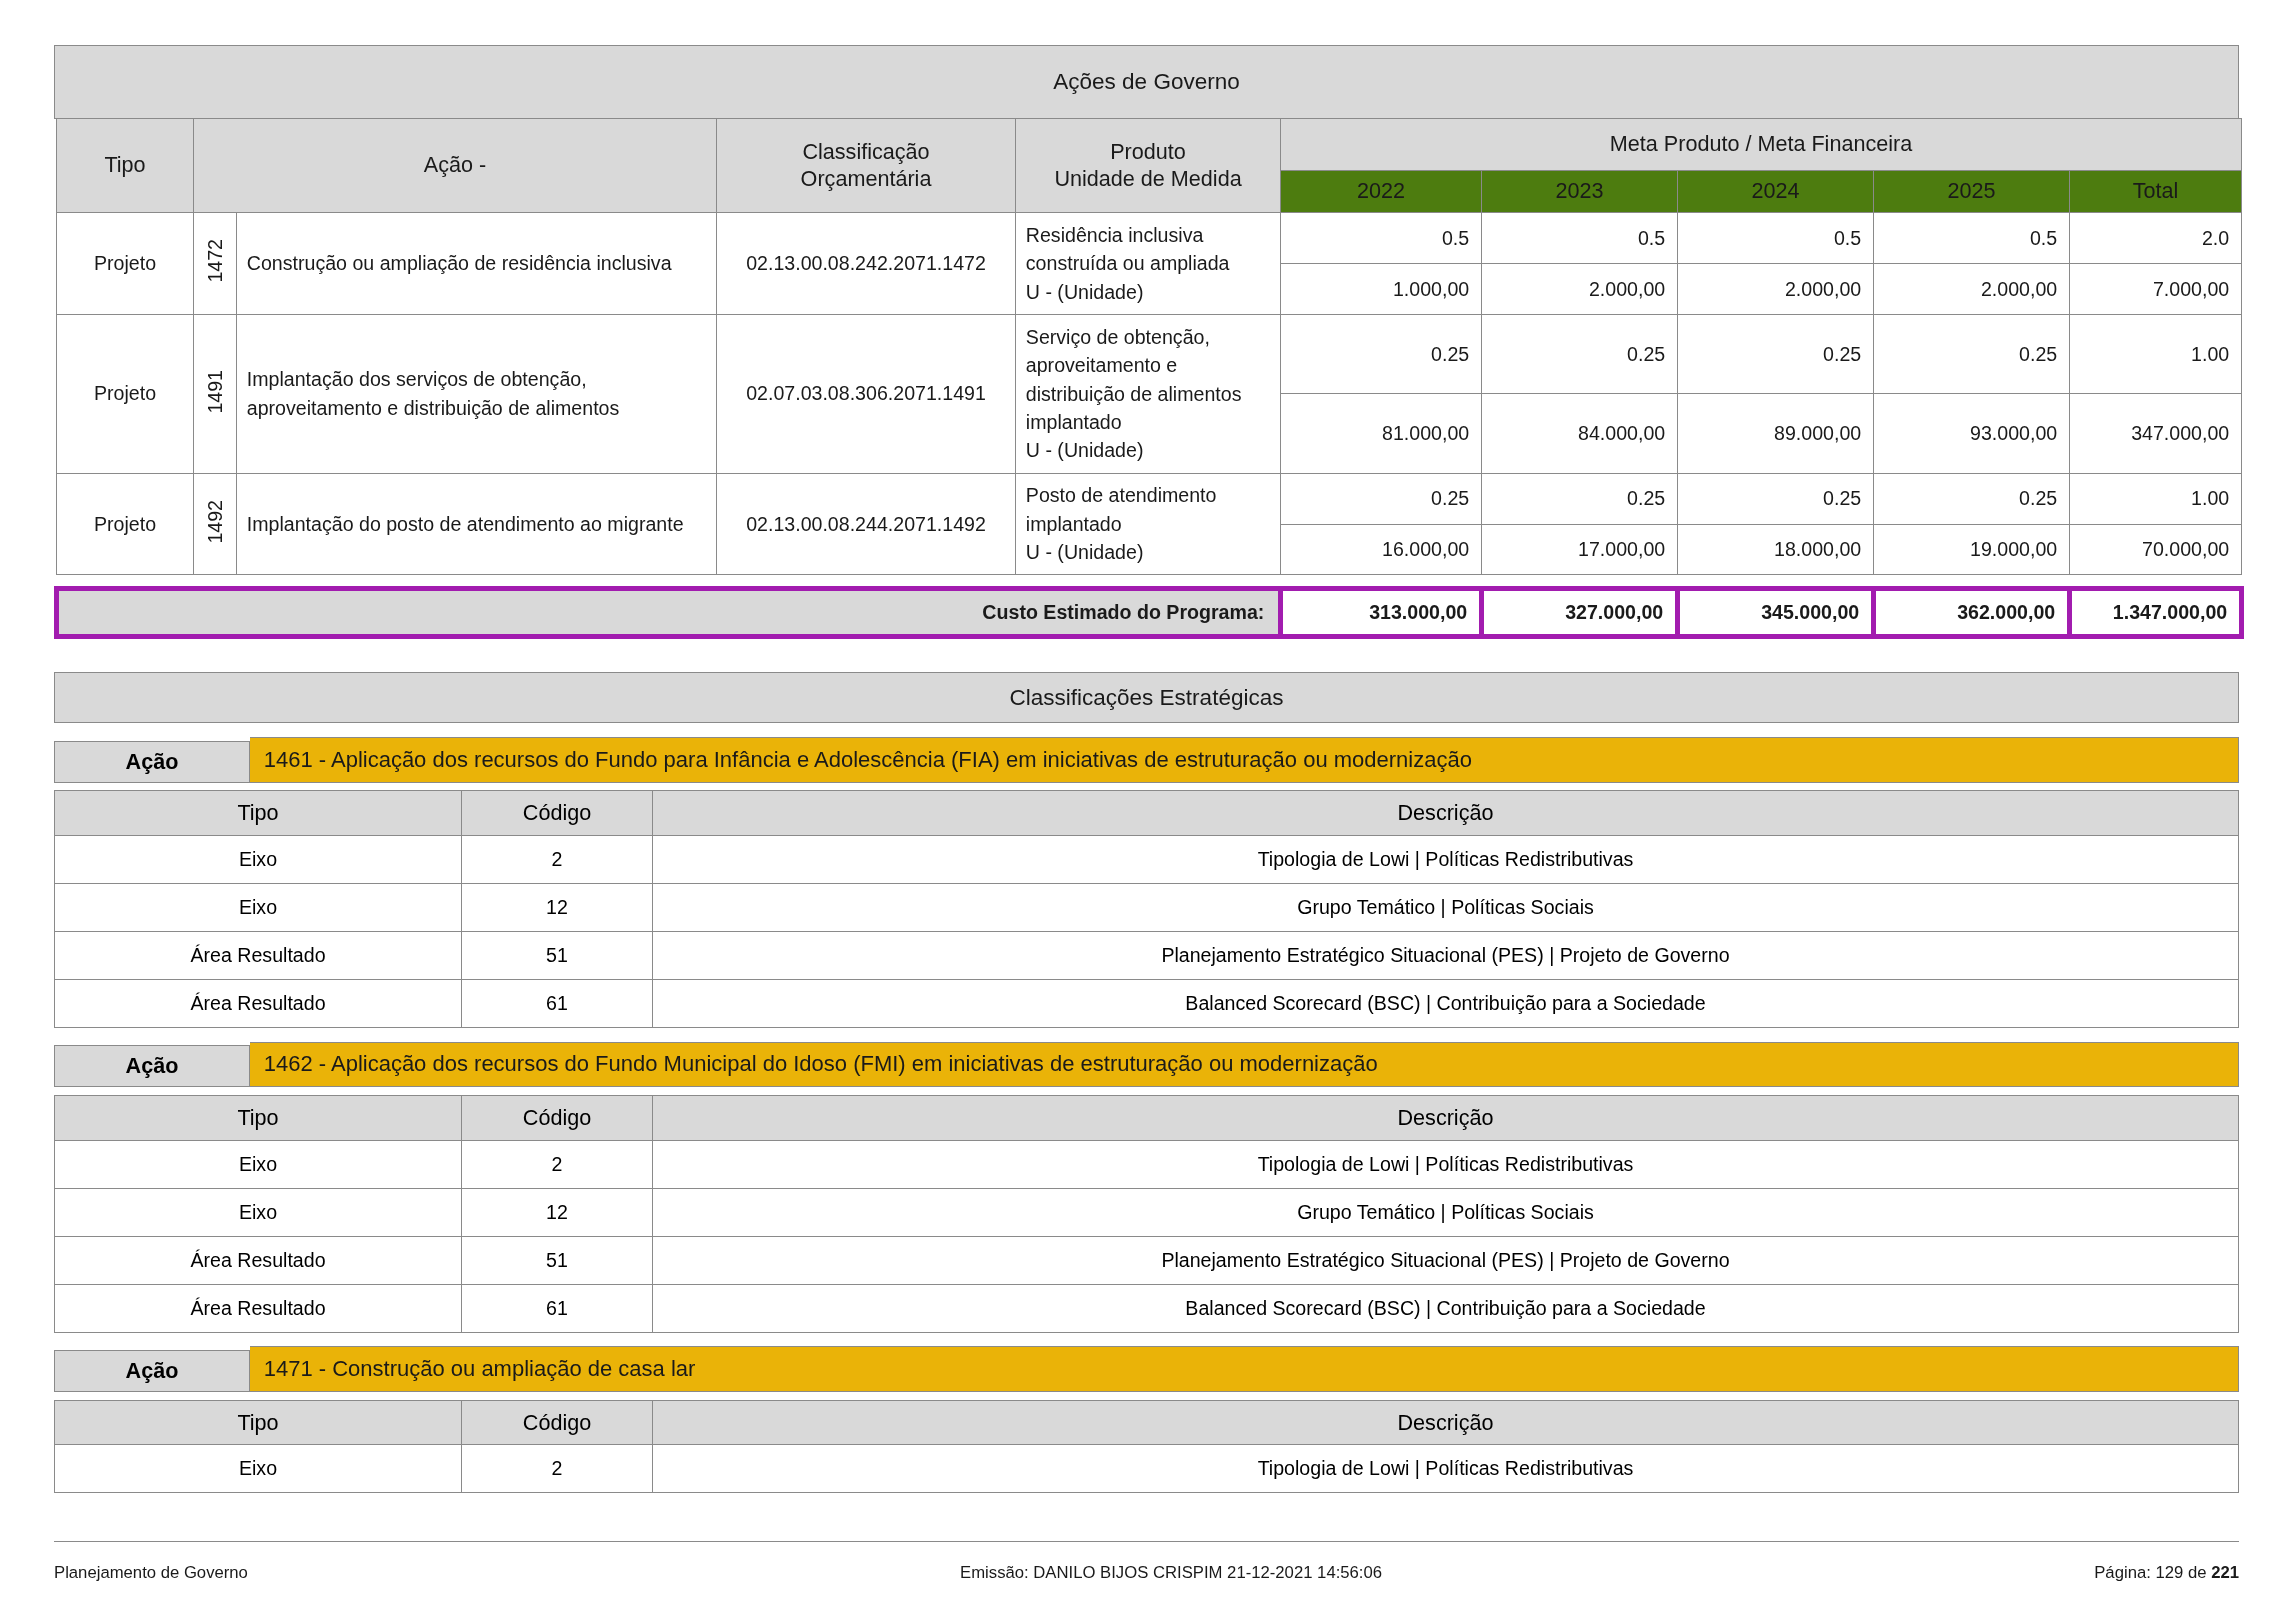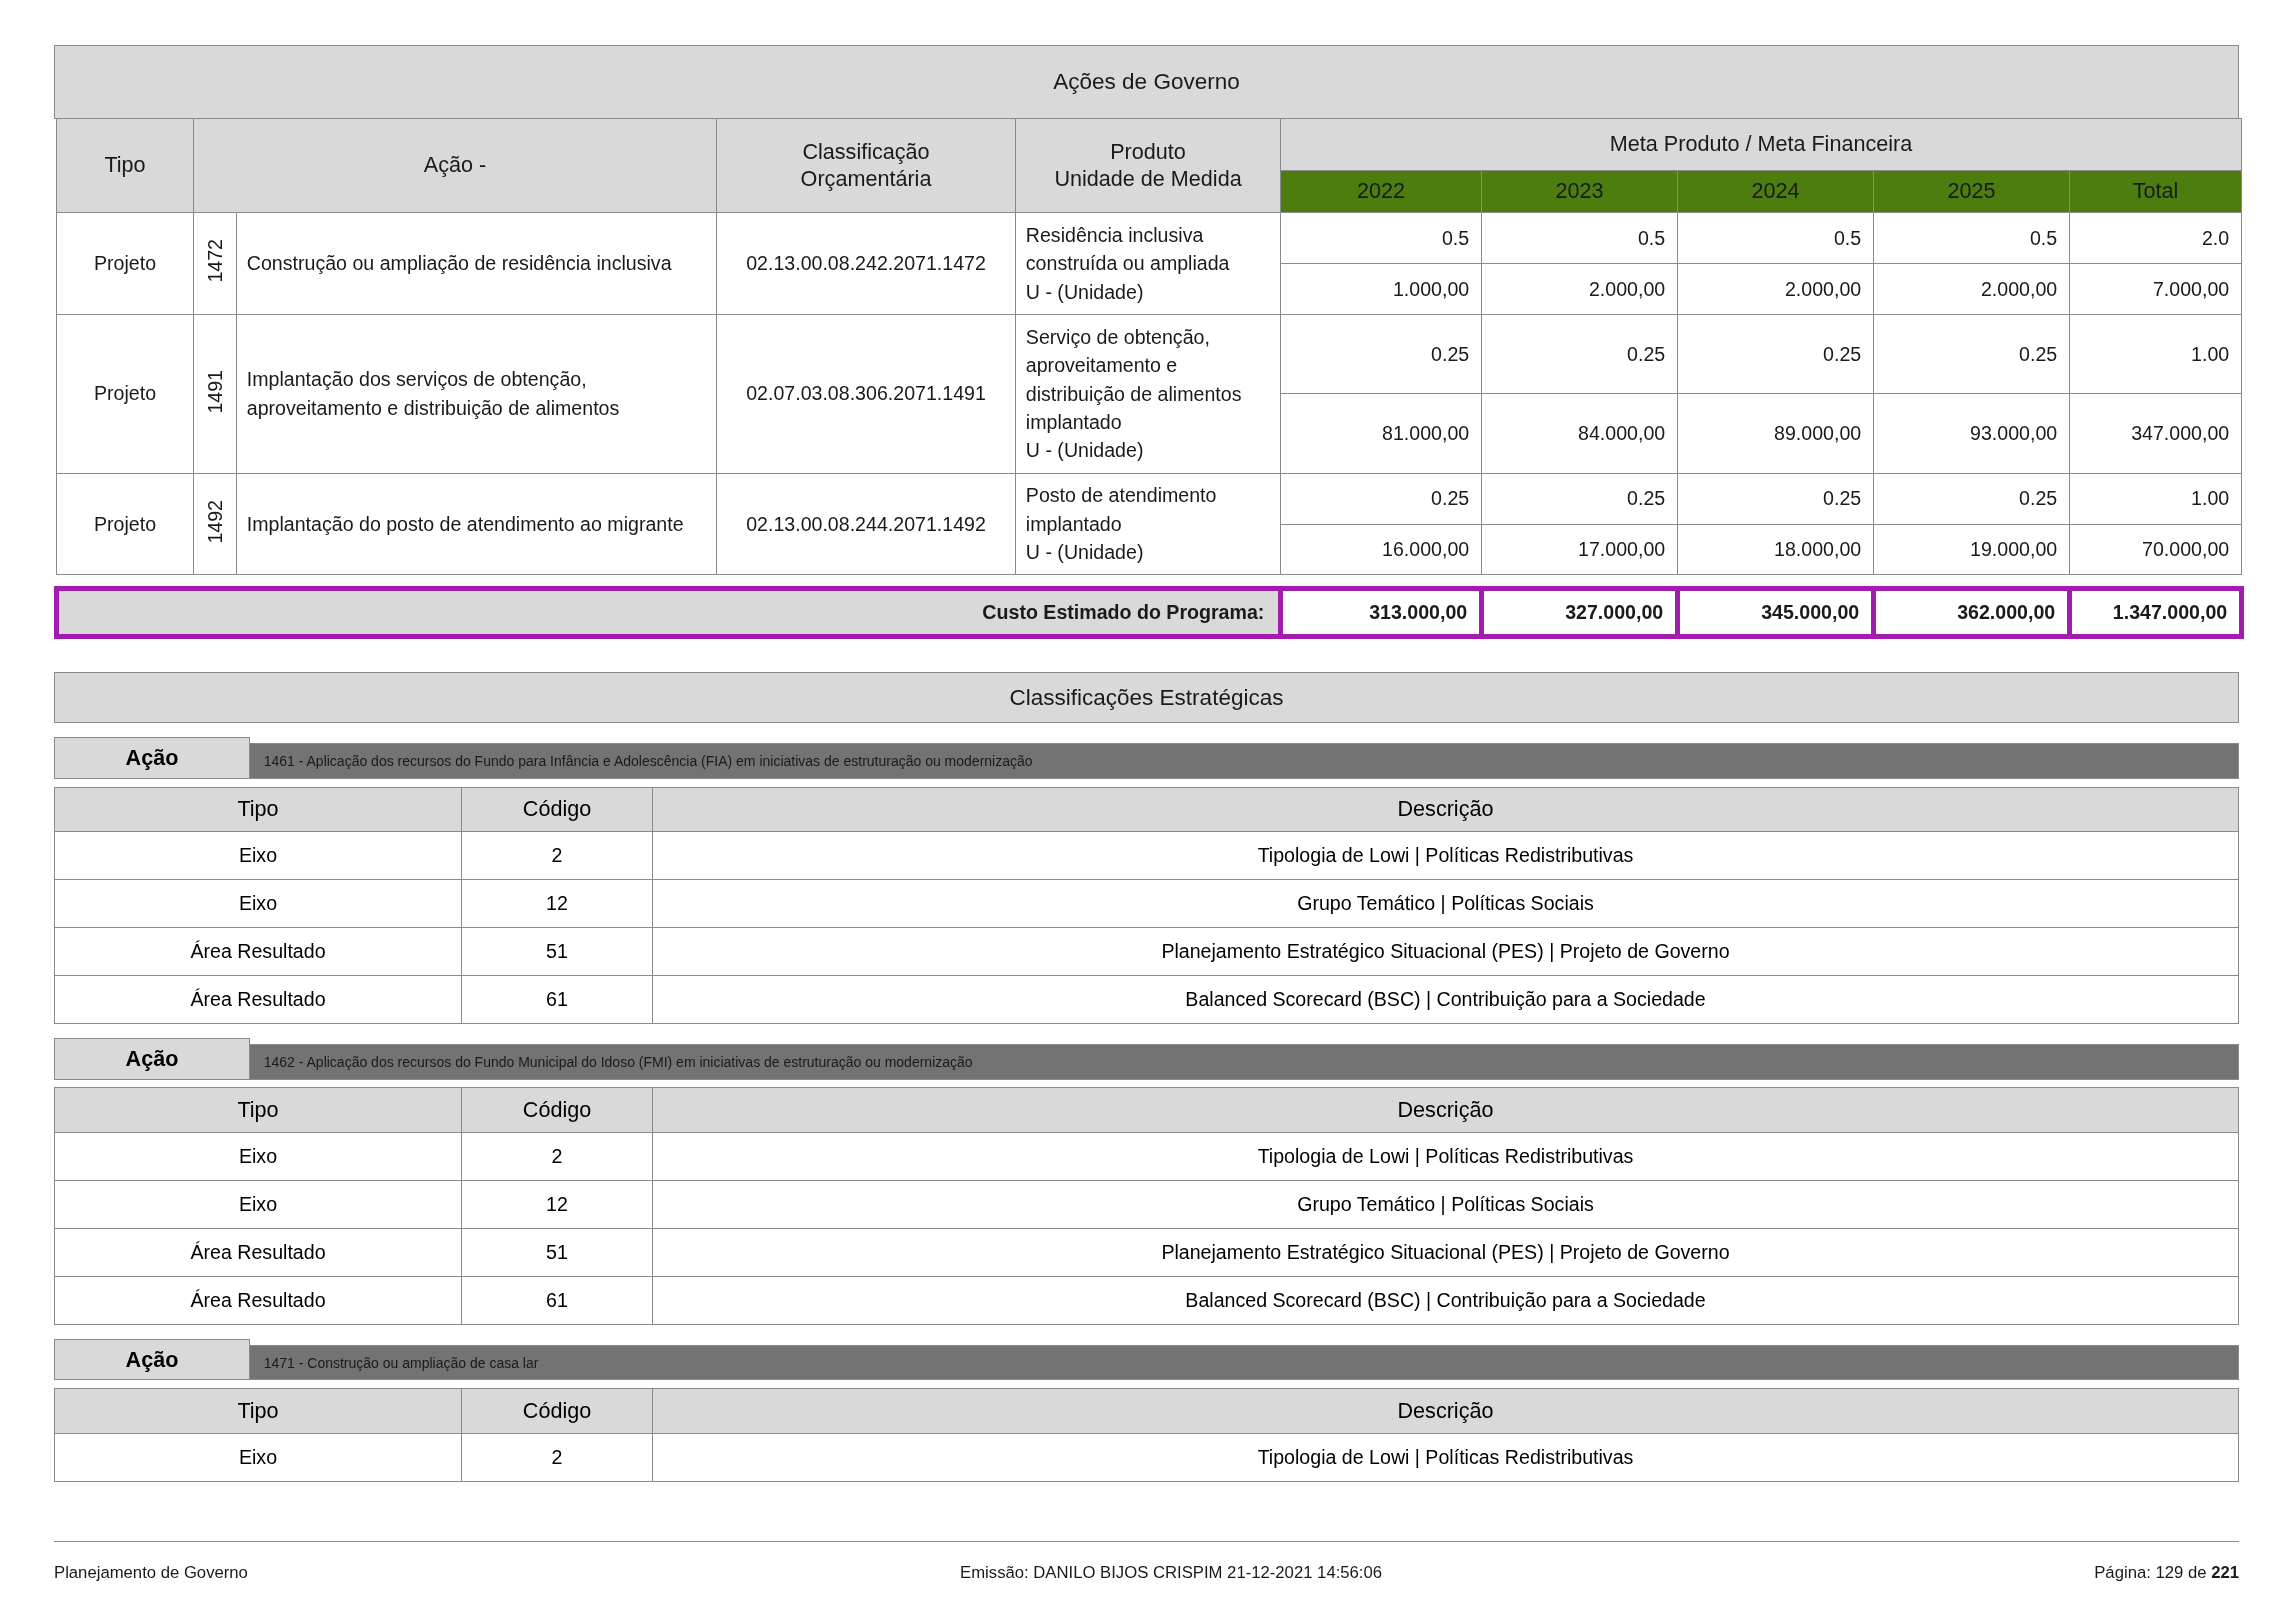--- a/index.html
+++ b/index.html
@@ -112,24 +112,24 @@
     background: #d9d9d9;
     border: 1px solid #8a8a8a;
     text-align: center;
     font-weight: bold;
     font-size: 21.6px;
     padding: 6.9px 0;
     flex: 0 0 196px;
   }
   .acao-text {
     flex: 1;
-    background: #737373;
+    background: #eab308;
     border: 1px solid #8a8a8a;
     border-left: none;
-    font-size: 14px;
+    font-size: 22px;
     padding: 8.8px 13.7px;
     color: #1a1a1a;
   }
   table.class-tbl { margin-top: 7.8px; }
   table.class-tbl th {
     background: #d9d9d9;
     text-align: center;
     font-size: 21.6px;
     padding: 8.8px 0;
   }

